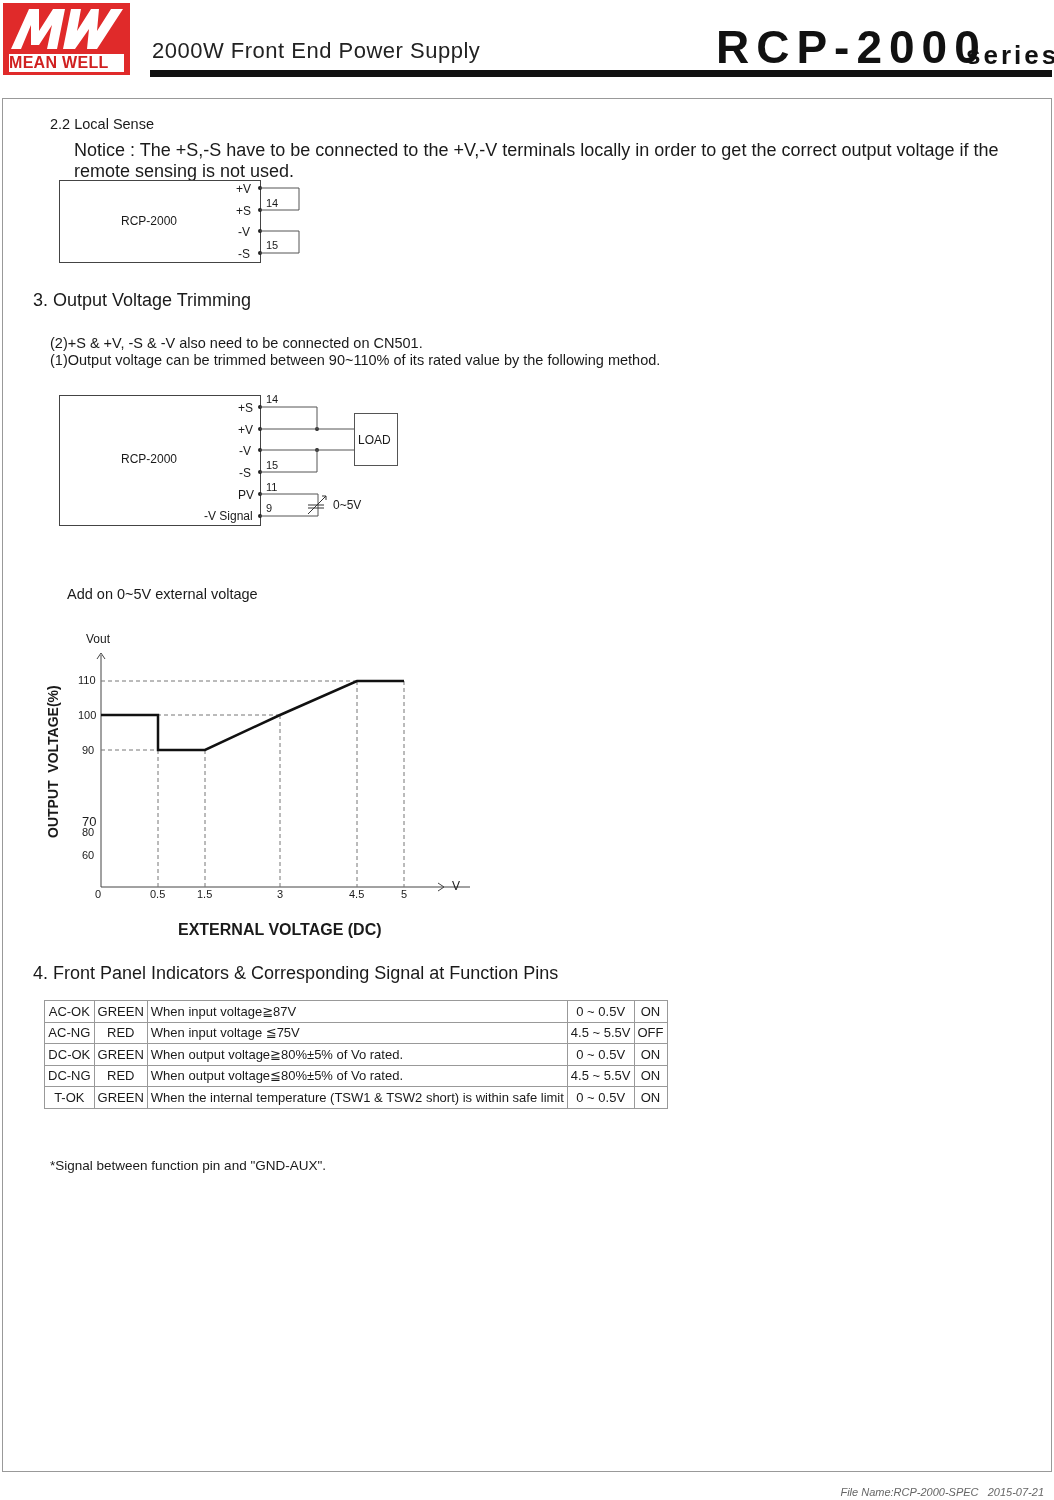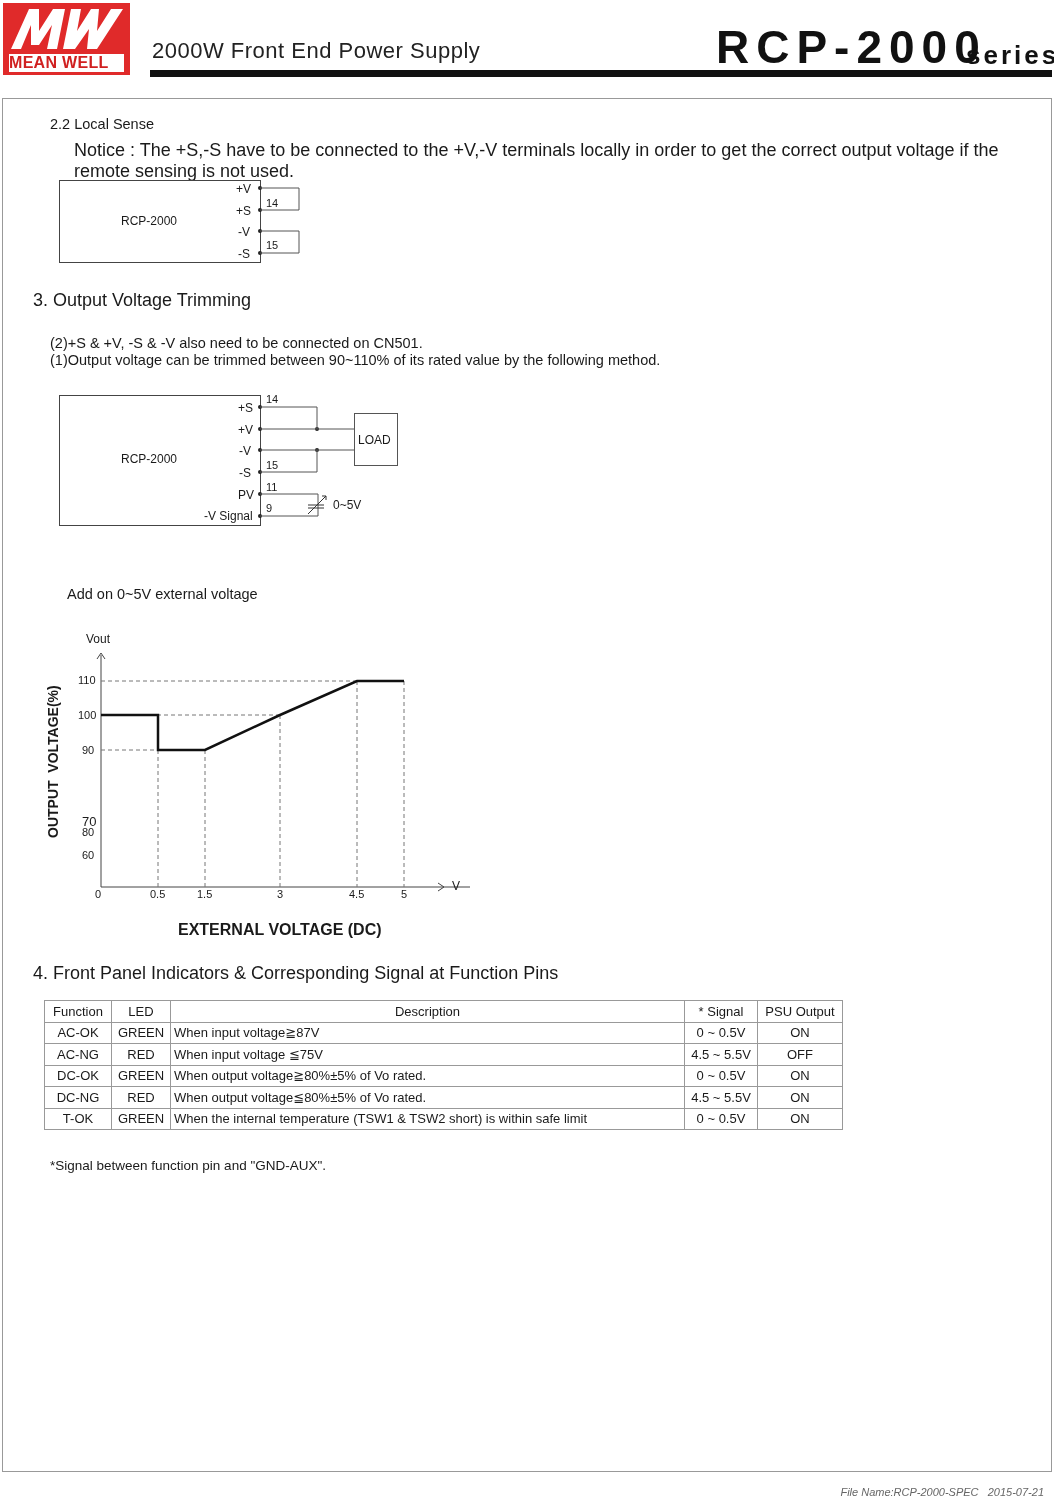--- a/index.html
+++ b/index.html
@@ -146,27 +146,20 @@
   <div class="abs" style="left:371px;top:263px;font-size:11px;">5</div>
   <div class="abs" style="left:148px;top:296px;font-size:16px;font-weight:bold;">EXTERNAL VOLTAGE (DC)</div>
   <div class="abs" style="left:-52px;top:130px;width:150px;font-size:14px;font-weight:bold;transform:rotate(-90deg);white-space:pre;">OUTPUT  VOLTAGE(%)</div>
 </div>
 
 <div class="abs t14b" style="left:33px;top:963px;">4. Front Panel Indicators &amp; Corresponding Signal at Function Pins</div>
 
 <div class="abs" style="left:44px;top:1000px;">
   <table class="ind">
     <tbody>
-        <tr>
-      <td class="c" style="width:60px;">Function</td>
-      <td class="c" style="width:52px;">LED</td>
-      <td class="c" style="width:507px;">Description</td>
-      <td class="c" style="width:66px;">* Signal</td>
-      <td class="c" style="width:78px;">PSU Output</td>
-    </tr>
     <tr>
       <td class="c">AC-OK</td>
       <td class="c">GREEN</td>
       <td>When input voltage≧87V</td>
       <td class="c">0 ~ 0.5V</td>
       <td class="c">ON</td>
     </tr>
     <tr>
       <td class="c">AC-NG</td>
       <td class="c">RED</td>

